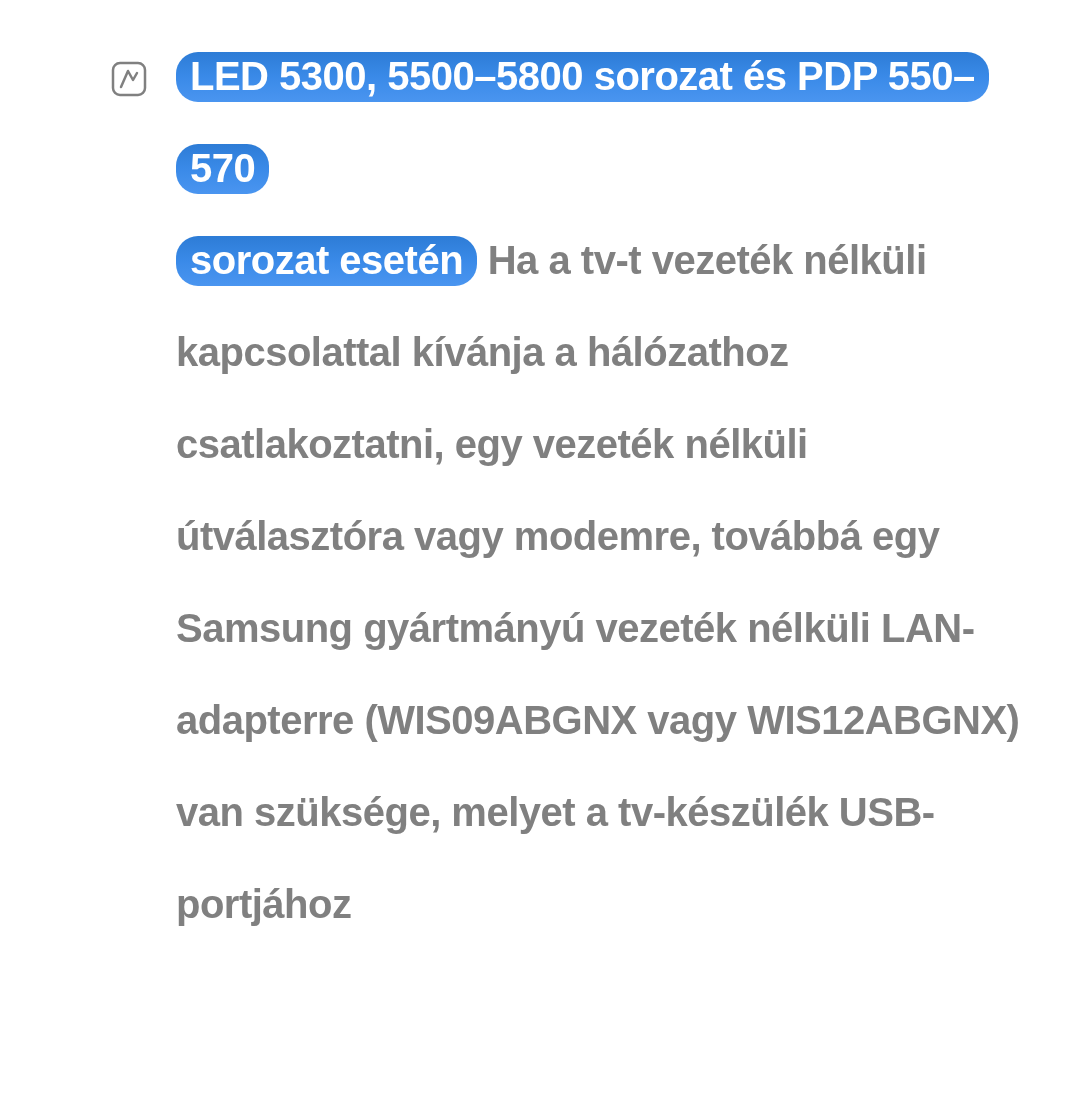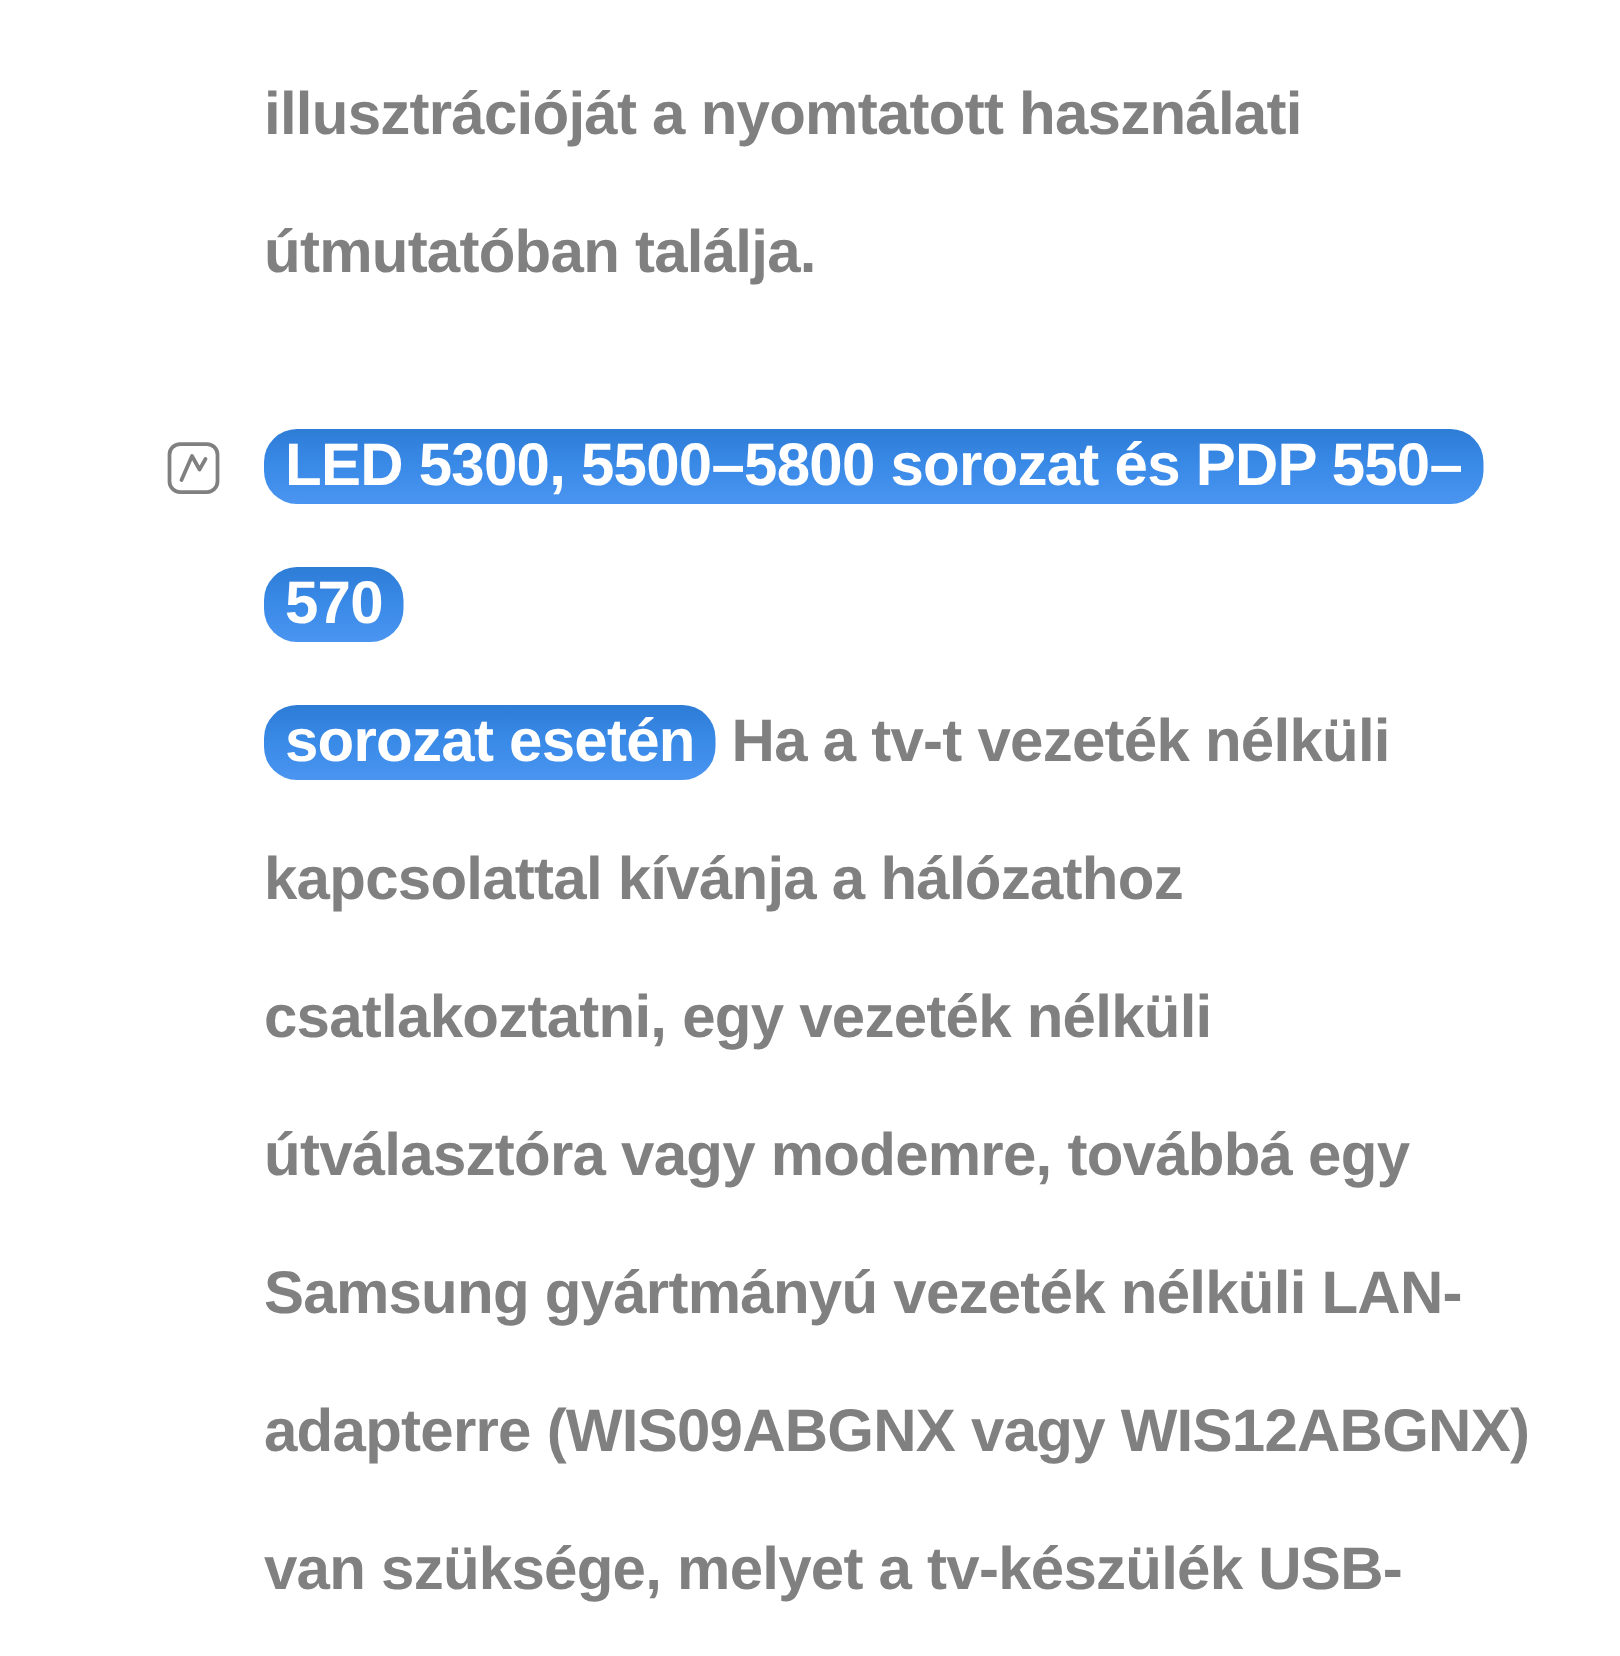--- a/index.html
+++ b/index.html
@@ -45,23 +45,20 @@
       display: inline;
       -webkit-box-decoration-break: clone;
       box-decoration-break: clone;
       font-weight: 600;
     }
   </style>
 </head>
 <body>
 
 <div class="content">
-  <div class="paragraph-1">
-    <span>illusztrációját a nyomtatott használati útmutatóban találja.</span>
-  </div>
 
   <div class="paragraph-2">
     <span class="note-icon">
       <svg viewBox="0 0 38 38" fill="none" stroke="#808080" stroke-width="2.5">
         <rect x="3" y="3" width="32" height="32" rx="7" ry="7"></rect>
         <path d="M 11 27 L 18 11 L 23 20 L 27 13" stroke-linecap="round" stroke-linejoin="round"></path>
       </svg>
     </span>
     <span class="highlight">LED 5300, 5500–5800 sorozat és PDP 550–570</span><br><span class="highlight">sorozat esetén</span><span> Ha a tv-t vezeték nélküli kapcsolattal kívánja a hálózathoz csatlakoztatni, egy vezeték nélküli útválasztóra vagy modemre, továbbá egy Samsung gyártmányú vezeték nélküli LAN-adapterre (WIS09ABGNX vagy WIS12ABGNX) van szüksége, melyet a tv-készülék USB-portjához</span>
   </div>

